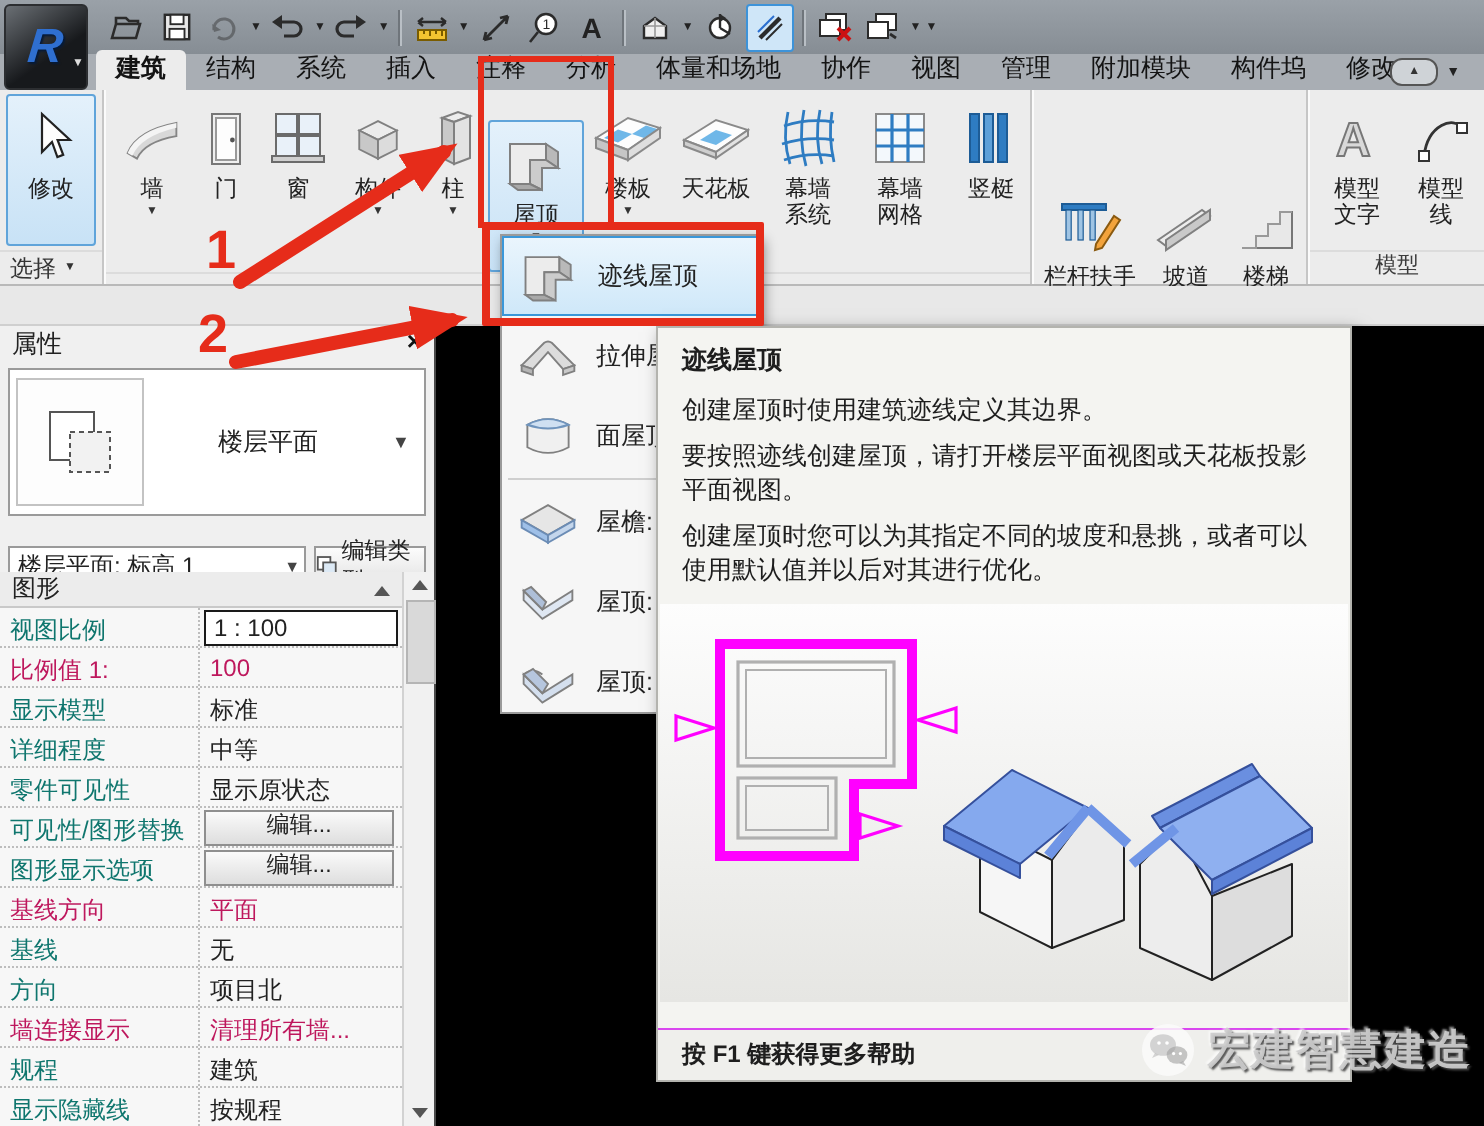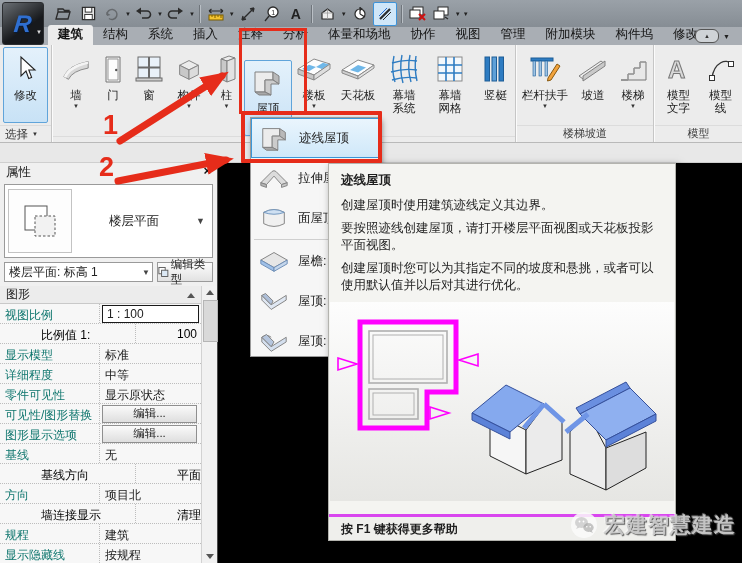--- a/index.html
+++ b/index.html
@@ -63,37 +63,37 @@
     border-right:1px solid #4a4a4a;box-sizing:border-box;font-size:12px;color:#222;}
   .ptitle{height:18px;display:flex;align-items:flex-start;padding:1px 6px 0 6px;font-size:12.5px;}
   .ptitle .ptext{flex:1;}
   .pclose{font-size:13px;color:#111;font-weight:bold;line-height:14px;}
   .typesel{position:absolute;left:4px;top:21px;width:209px;height:74px;background:#fff;
     border:1px solid #9a9a9a;display:flex;align-items:center;box-sizing:border-box;}
   .typesel .preview{width:62px;height:62px;border:1px solid #c3c3c3;margin-left:3px;background:#fdfdfd;
     display:flex;align-items:center;justify-content:center;}
   .typesel .tname{flex:1;text-align:center;font-size:12.5px;color:#222;}
   .typesel .tscaret{width:16px;color:#444;font-size:9px;}
-  .instrow{position:absolute;left:4px;top:99px;width:209px;height:20px;display:flex;}
+  .instrow{position:absolute;left:4px;top:110px;width:209px;height:20px;display:flex;}
   .instcombo{flex:1;background:#fff;border:1px solid #9a9a9a;display:flex;align-items:center;
     padding:0 2px 0 4px;font-size:12px;box-sizing:border-box;}
   .instcombo .cc{margin-left:auto;font-size:8px;color:#444;}
   .edittype{width:56px;margin-left:4px;background:linear-gradient(#fcfcfc,#e2e2e2);border:1px solid #9a9a9a;
     display:flex;align-items:center;justify-content:center;font-size:11.5px;box-sizing:border-box;}
   .edittype svg{margin-right:2px;}
 
   .ptable{position:absolute;left:0;top:123px;width:201px;}
   .pgroup{height:17px;background:#ececec;border-bottom:1px solid #c9c9c9;display:flex;align-items:center;
     padding:0 6px;font-size:12px;color:#222;}
   .pgroup .gchev{margin-left:auto;font-size:9px;color:#444;letter-spacing:-2px;}
   .prow{height:20px;display:flex;border-bottom:1px dotted #bdbdbd;box-sizing:border-box;background:#f7f7f7;}
   .plabel{width:100px;padding:3px 2px 0 5px;border-right:1px dotted #bdbdbd;box-sizing:border-box;
     white-space:nowrap;overflow:hidden;color:#0f766e;}
   .pval{flex:1;padding:3px 2px 0 5px;box-sizing:border-box;white-space:nowrap;overflow:hidden;color:#222;}
-  .prow.gray .plabel,.prow.gray .pval{color:#000000;margin-left:36px;}
+  .prow.gray .plabel,.prow.gray .pval{color:#be185d;}
   .pval .vbox{display:block;margin:-2px 0 0 -3px;border:1px solid #1a1a1a;background:#fff;padding:1px 4px;height:14px;}
   .pval .pbtn{display:block;margin:-2px 2px 0 -3px;border:1px solid #8f8f8f;background:linear-gradient(#fafafa,#dedede);
     text-align:center;font-size:11.5px;height:16px;line-height:15px;}
   .pscroll{position:absolute;right:0;top:123px;width:16px;height:277px;background:#f1f1f1;border-left:1px solid #d2d2d2;box-sizing:border-box;}
   .sarrow{position:absolute;left:2px;width:11px;height:11px;display:flex;align-items:center;justify-content:center;}
   .tri-up{width:0;height:0;border-left:4px solid transparent;border-right:4px solid transparent;border-bottom:5px solid #555;}
   .tri-down{width:0;height:0;border-left:4px solid transparent;border-right:4px solid transparent;border-top:5px solid #555;}
   .sthumb{position:absolute;left:1px;top:14px;width:13px;height:40px;background:#d9d9d9;border:1px solid #b5b5b5;}
 
   
@@ -104,21 +104,21 @@
   .mitem.hl{background:linear-gradient(#eaf5fd,#cfe8f9);border:1px solid #3a97d9;height:40px;}
   .msep{height:1px;background:#cfcfcf;margin:1px 3px;}
 
   
   .tooltip{position:absolute;left:328px;top:163px;width:348px;height:378px;background:#f4f4f1;
     border:1px solid #b3b3ae;box-shadow:3px 3px 8px rgba(0,0,0,.5);z-index:20;box-sizing:border-box;
     font-size:12.5px;color:#1e1e1e;}
   .ttl{font-weight:bold;padding:8px 12px 2px 12px;}
   .tp{padding:6px 12px 0 12px;line-height:17px;}
   .timg{margin:8px 1px 0 1px;height:199px;background:linear-gradient(#fdfdfd,#e6e6e3);overflow:hidden;}
-  .tfoot{position:absolute;left:0;bottom:0;width:100%;height:26px;background:#efefec;border-top:3px solid #d946ef;
+  .tfoot{position:absolute;left:0;bottom:0;width:100%;height:26px;background:#efefec;border-top:1px solid #d946ef;
     line-height:25px;font-weight:bold;font-size:12px;padding-left:12px;box-sizing:border-box;}
 
   
   .redbox1{position:absolute;left:239px;top:28px;width:68px;height:86px;border:3px solid #e62c1a;
     border-bottom:none;z-index:30;box-sizing:border-box;}
   .redbox2{position:absolute;left:241px;top:111px;width:141px;height:52px;border:4px solid #e62c1a;
     z-index:30;box-sizing:border-box;border-radius:1px;}
   .rednum{position:absolute;z-index:31;color:#e62c1a;font-size:27px;font-weight:bold;font-family:"Liberation Sans",sans-serif;}
   #num1{left:103px;top:110px;}
   #num2{left:99px;top:152px;}
@@ -411,21 +411,21 @@
           </span>
           <span class="blabel">竖梃</span>
         </div>
 
       </div>
       <div class="plabelrow"></div>
     </div>
     <div class="psep"></div>
 
     <div class="panel" style="width:136px;">
-      <div class="pbody" style="justify-content:center;">
+      <div class="pbody" style="justify-content:center;margin-top:44px;">
         <div class="bigbtn" style="width:54px;">
           <span class="bicon">
             <svg width="32" height="30" viewBox="0 0 32 30">
                 <rect x="2" y="4" width="22" height="3" fill="#2e7cc2" stroke="#1d5c96"></rect>
                 <rect x="4" y="7" width="2.6" height="15" fill="#9fc4e4" stroke="#1d5c96" stroke-width=".6"></rect>
                 <rect x="10" y="7" width="2.6" height="15" fill="#9fc4e4" stroke="#1d5c96" stroke-width=".6"></rect>
                 <rect x="16" y="7" width="2.6" height="15" fill="#9fc4e4" stroke="#1d5c96" stroke-width=".6"></rect>
                 <polygon points="19,24 28,10 31,12 22,26 18.5,27" fill="#f2a33c" stroke="#8a5a10"></polygon>
               </svg>
           </span>
@@ -549,27 +549,27 @@
         <div class="pval">
             <span class="pbtn">编辑...</span>
           </div>
       </div>
       <div class="prow">
         <div class="plabel">图形显示选项</div>
         <div class="pval">
             <span class="pbtn">编辑...</span>
           </div>
       </div>
-      <div class="prow">
-        <div class="plabel">基线</div>
-        <div class="pval"><span>无</span></div>
-      </div>
       <div class="prow gray">
         <div class="plabel">基线方向</div>
         <div class="pval"><span>平面</span></div>
+      </div>
+      <div class="prow">
+        <div class="plabel">基线</div>
+        <div class="pval"><span>无</span></div>
       </div>
       <div class="prow">
         <div class="plabel">方向</div>
         <div class="pval"><span>项目北</span></div>
       </div>
       <div class="prow gray">
         <div class="plabel">墙连接显示</div>
         <div class="pval"><span>清理所有墙...</span></div>
       </div>
       <div class="prow">

